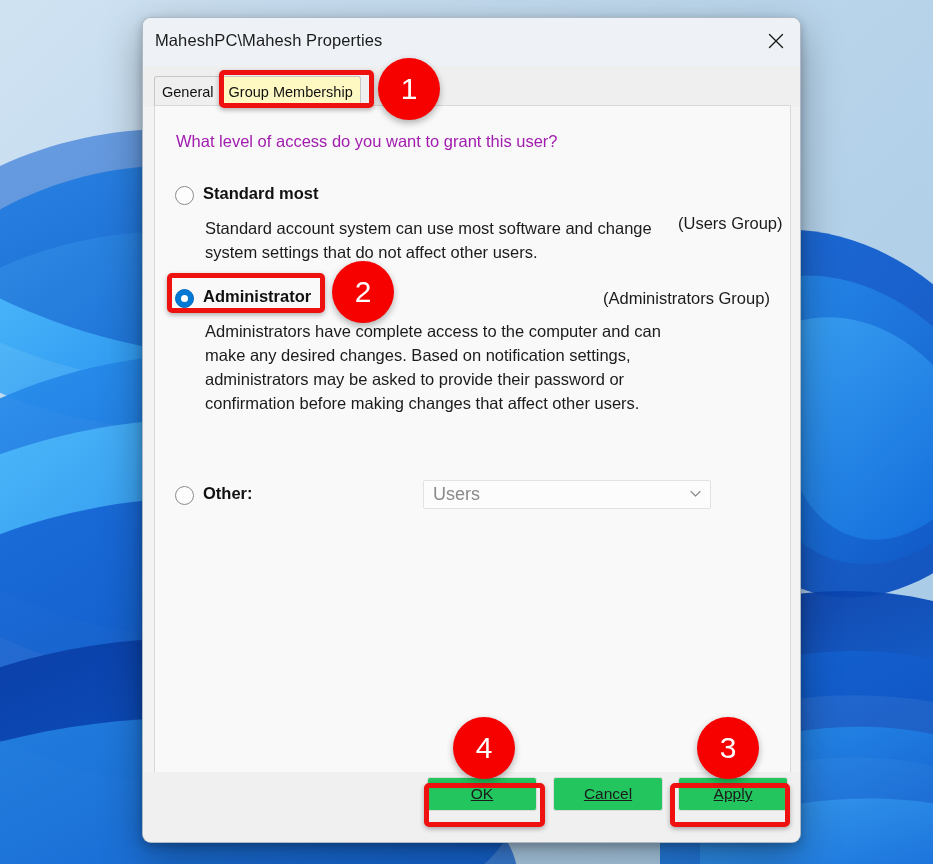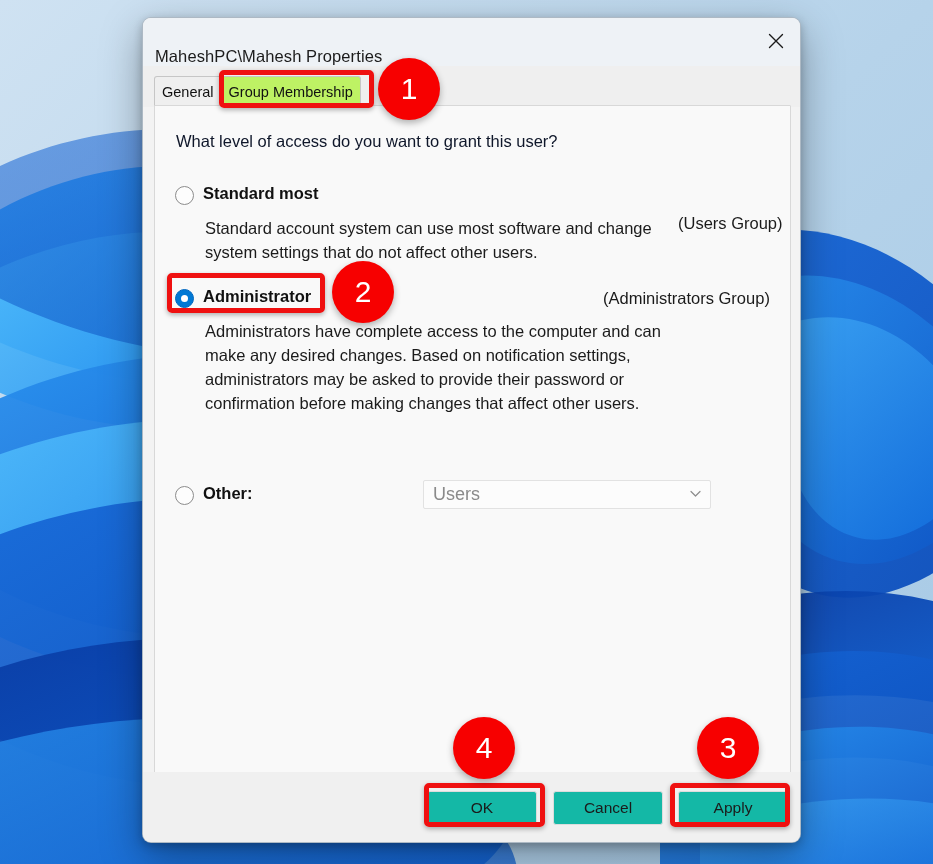--- a/index.html
+++ b/index.html
@@ -39,21 +39,20 @@
     background: #eef2f6;
     border-bottom: 1px solid #eef2f6;
   }
   #title-text {
     position: absolute;
     left: 12px; top: 13px;
     font-size: 16.5px;
     color: #1b1b1b;
     letter-spacing: .1px;
     white-space: nowrap;
-    margin-top: 16px;
   }
   #close-btn {
     position: absolute;
     right: 0; top: 0;
     width: 48px; height: 46px;
     display: flex; align-items: center; justify-content: center;
     cursor: default;
   }
   #close-btn svg { display: block; }
 
@@ -80,40 +79,40 @@
     border: 1px solid #c6c6c6;
     border-bottom: none;
     border-top-left-radius: 3px;
     border-top-right-radius: 3px;
     margin-right: -1px;
     position: relative;
     cursor: default;
     white-space: nowrap;
   }
   .tab.active {
-    background: #bef264;
+    background: #fef9c3;
     height: 15px;
     z-index: 3;
   }
 
   
   #content-panel {
     position: absolute;
     left: 11px; top: 87px;
     width: 637px; height: 685px;
     background: #f9f9f9;
     border: 1px solid #d8d8d8;
     border-radius: 1px;
   }
 
   .question {
     position: absolute;
     left: 21px; top: 26px;
     font-size: 16.5px;
-    color: #0f172a;
+    color: #a21caf;
     white-space: nowrap;
   }
 
   
   .radio-row { position: absolute; left: 20px; }
   .radio-row.standard { top: 78px; }
   .radio-row.admin    { top: 181px; }
   .radio-row.other    { top: 378px; }
 
   .radio-outer {
@@ -189,30 +188,31 @@
   
   #buttonbar {
     position: absolute;
     left: 0; bottom: 0;
     width: 657px; height: 70px;
     background: #f0f0f0;
     border-top: 1px solid #f0f0f0;
   }
   .dlg-btn {
     position: absolute;
-    top: 18px;
+    top: 4px;
     height: 34px;
-    background: #14b8a6;
+    background: #22c55e;
     border: 1px solid #dcdcdc;
     border-radius: 3px;
     display: flex; align-items: center; justify-content: center;
     font-size: 15.5px;
     color: #1b1b1b;
     cursor: default;
     white-space: nowrap;
+    text-decoration: underline;
   }
   #btn-ok     { left: 284px; width: 110px; }
   #btn-cancel { left: 410px; width: 110px; }
   #btn-apply  { left: 535px; width: 110px; }
 
   
   .hl-box {
     position: absolute;
     border: 5px solid #ef1010;
     border-radius: 5px;

